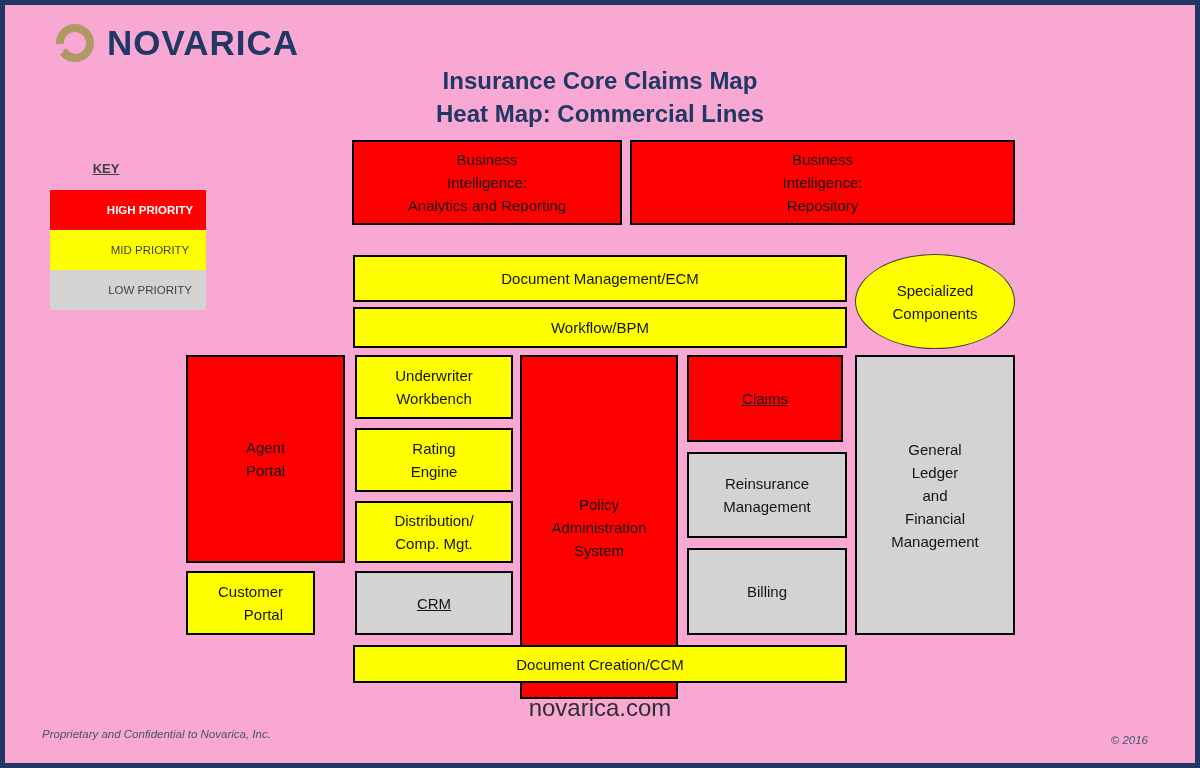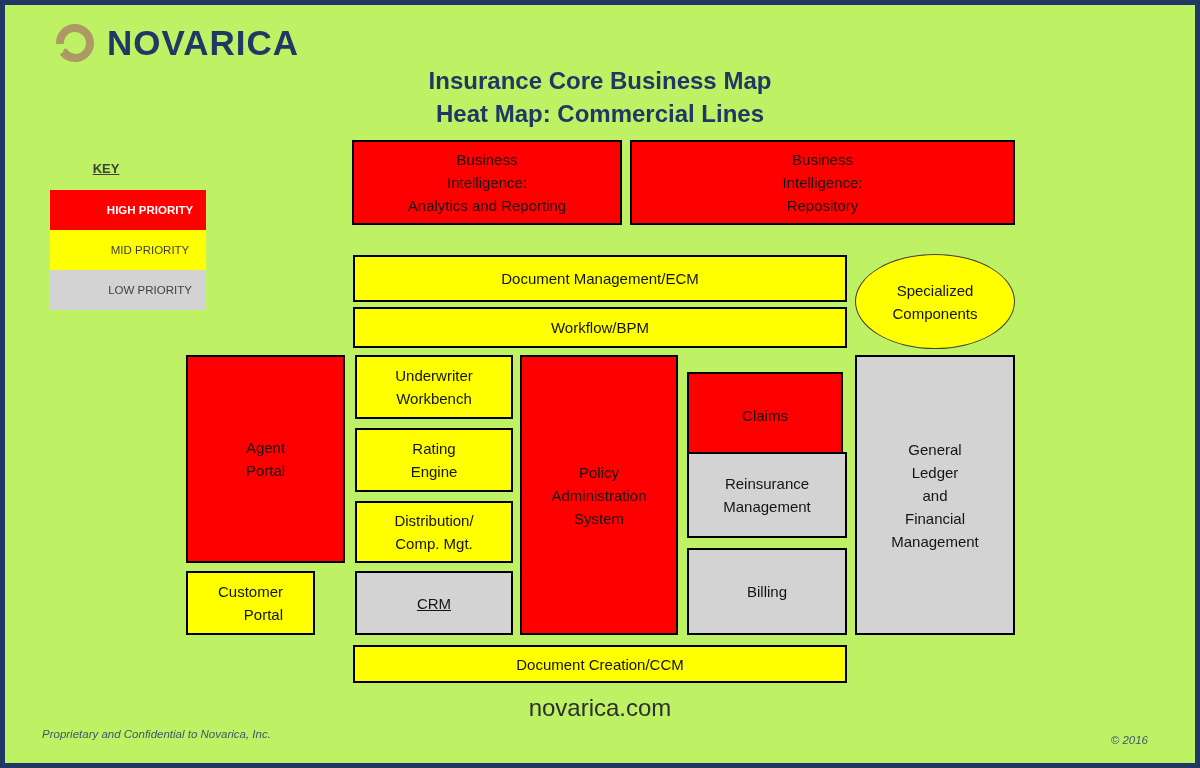--- a/index.html
+++ b/index.html
@@ -1,20 +1,20 @@
 <!DOCTYPE html>
 <html><head>
 <meta charset="utf-8">
 <style>
   html, body { margin: 0; padding: 0; background: #888; }
   .page {
     position: relative;
     width: 1200px;
     height: 768px;
-    background: #bef264;
+    background: #f9a8d4;
     box-shadow: inset 0 0 0 5px #1F3864;
     font-family: "Liberation Sans", sans-serif;
     overflow: hidden;
     margin: 0 auto;
   }
   
   .logo {
     position: absolute; left: 52px; top: 20px;
     display: flex; align-items: center; gap: 9px;
   }
@@ -75,21 +75,21 @@
 
   <div class="logo">
     <svg width="46" height="46" viewBox="0 0 46 46">
       <circle cx="23" cy="23" r="15" fill="none" stroke="#AE9964" stroke-width="8" stroke-dasharray="85 9.2" transform="rotate(176 23 23)"></circle>
       <path d="M 13.5 31 Q 18 36.5 24.5 36.2" fill="none" stroke="#AE9964" stroke-width="4.5" stroke-linecap="round"></path>
     </svg>
     <span class="logo-text">NOVARICA</span>
   </div>
 
   <div class="title">
-    <div>Insurance Core Business Map</div>
+    <div>Insurance Core Claims Map</div>
     <div>Heat Map: Commercial Lines</div>
   </div>
 
   <div class="key-title">KEY</div>
   <div class="key-item high">HIGH PRIORITY</div>
   <div class="key-item mid">MID PRIORITY</div>
   <div class="key-item low">LOW PRIORITY</div>
 
   <div class="box high" style="left:352px; top:140px; width:270px; height:85px;">Business
 Intelligence:
@@ -110,25 +110,25 @@
 Portal</div>
 
   <div class="box mid" style="left:355px; top:355px; width:158px; height:64px;">Underwriter
 Workbench</div>
   <div class="box mid" style="left:355px; top:428px; width:158px; height:64px;">Rating
 Engine</div>
   <div class="box mid" style="left:355px; top:501px; width:158px; height:62px;">Distribution/
 Comp. Mgt.</div>
   <div class="box low" style="left:355px; top:571px; width:158px; height:64px;text-decoration:underline;">CRM</div>
 
-  <div class="box high" style="left:520px; top:355px; width:158px; height:280px;">Policy
+  <div class="box high" style="left:520px; top:355px; width:158px; height:344px;">Policy
 Administration
 System</div>
 
-  <div class="box high" style="left:687px; top:372px; width:156px; height:87px;">Claims</div>
+  <div class="box high" style="left:687px; top:355px; width:156px; height:87px;text-decoration:underline;">Claims</div>
   <div class="box low" style="left:687px; top:452px; width:160px; height:86px;">Reinsurance
 Management</div>
   <div class="box low" style="left:687px; top:548px; width:160px; height:87px;">Billing</div>
 
   <div class="box low" style="left:855px; top:355px; width:160px; height:280px;">General
 Ledger
 and
 Financial
 Management</div>
 

